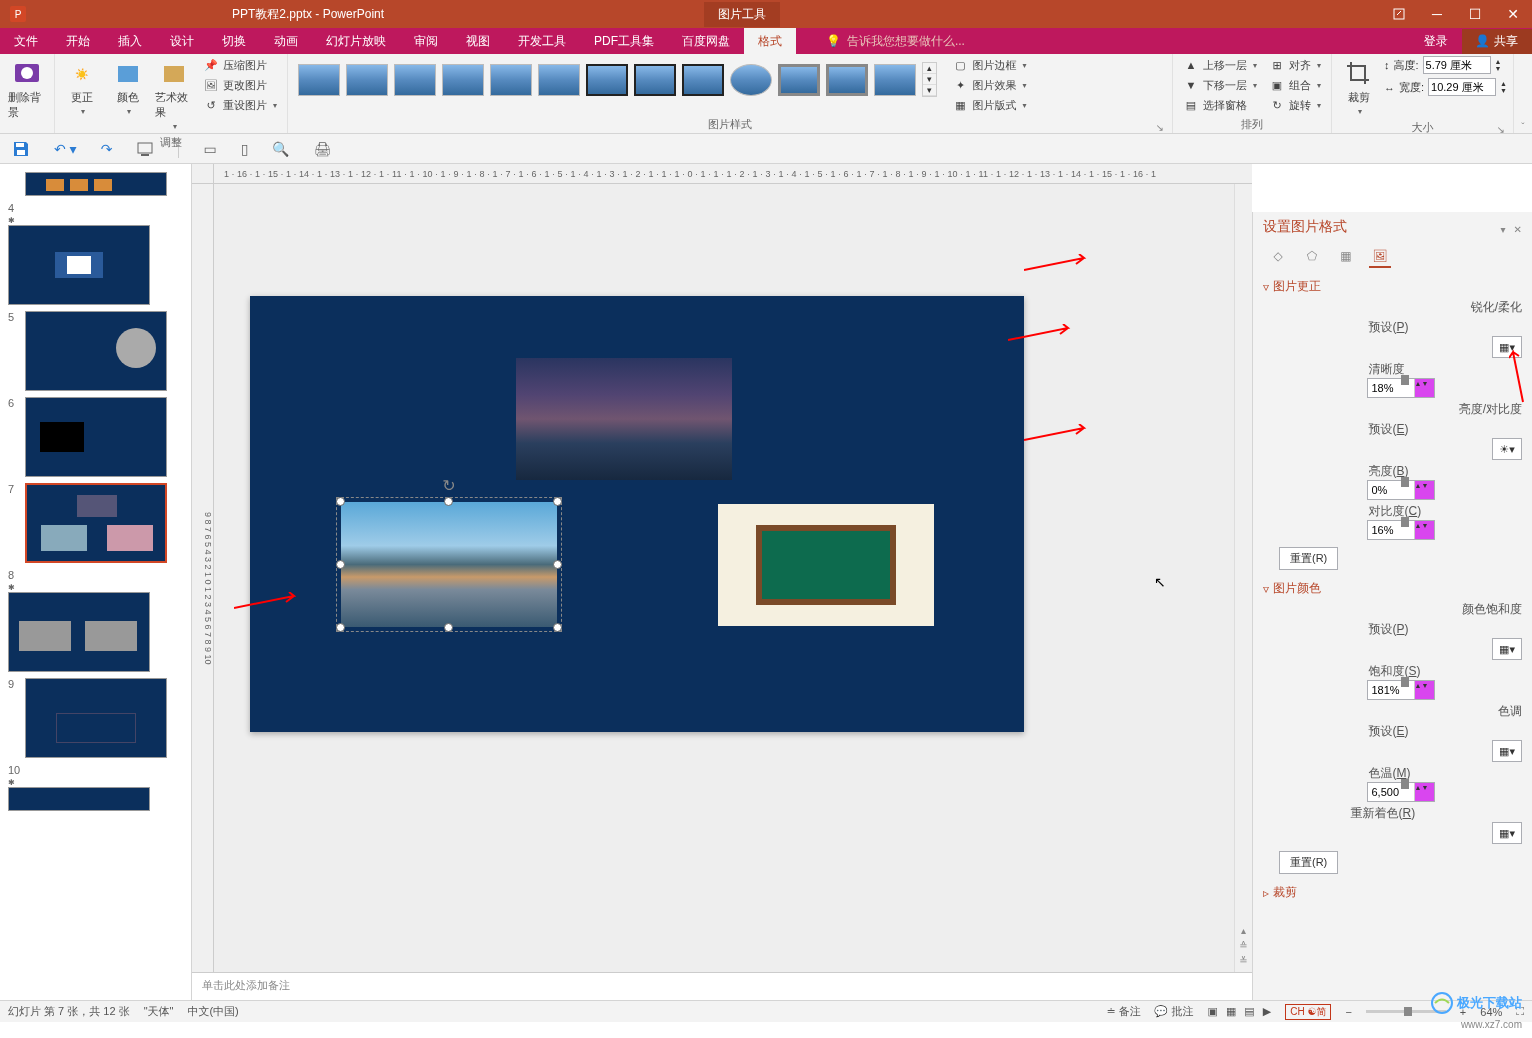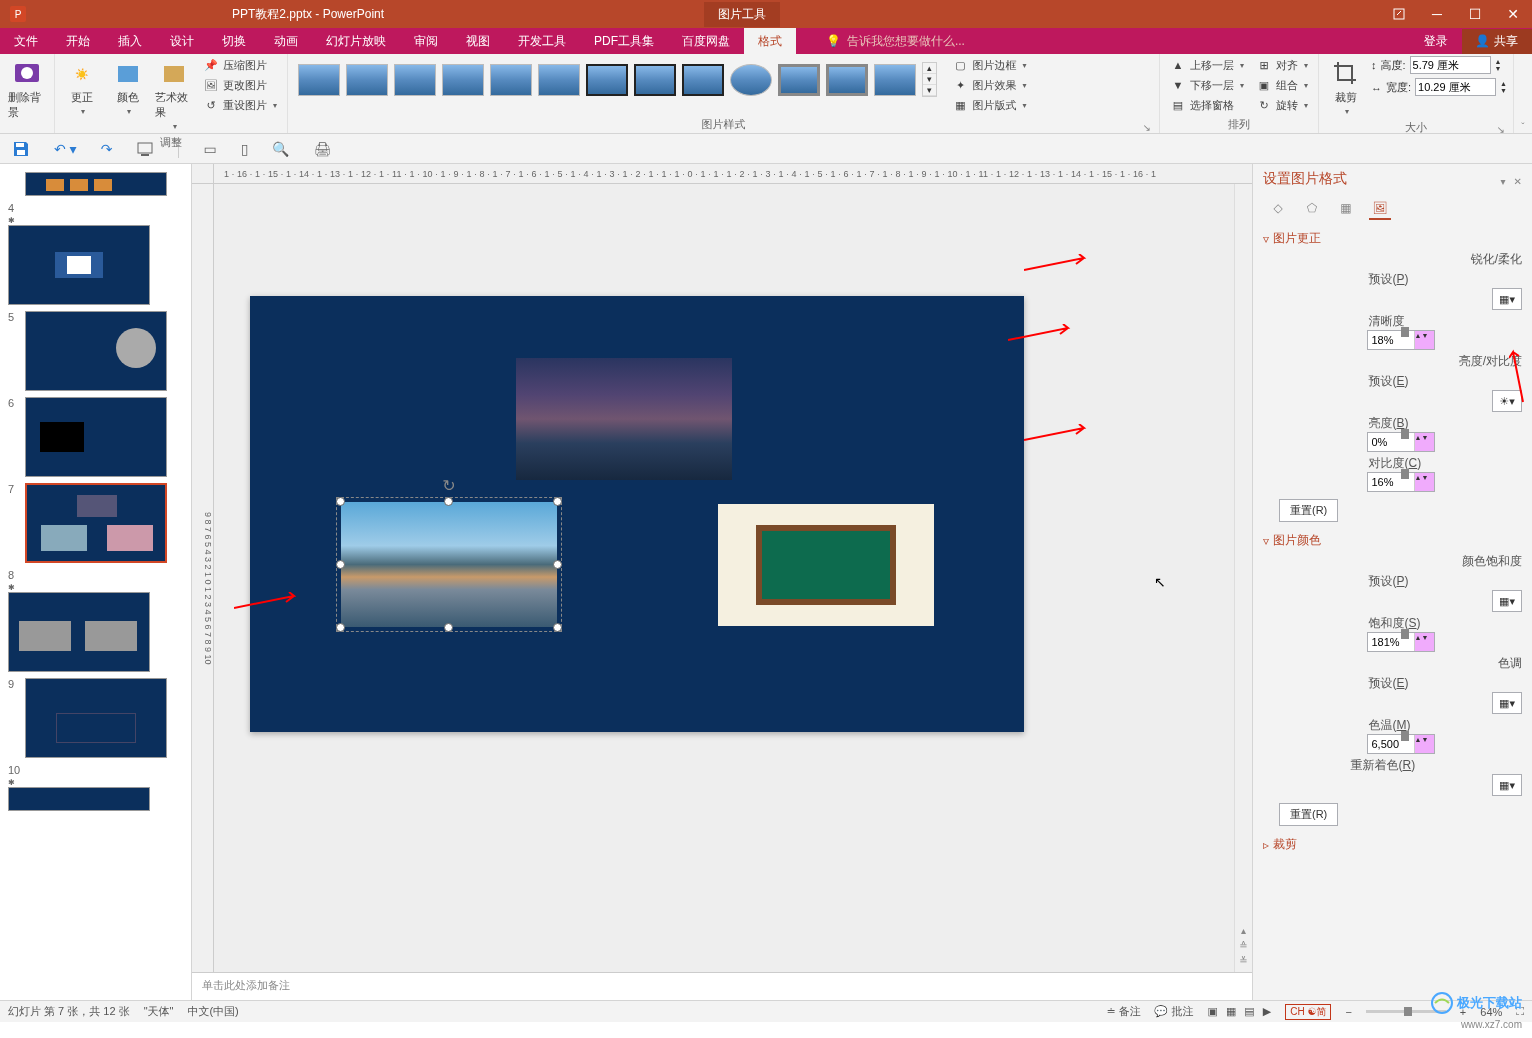--- a/index.html
+++ b/index.html
@@ -40,21 +40,21 @@
 .style-thumb { width: 42px; height: 32px; border: 1px solid #bbb; background: linear-gradient(to bottom, #87b8e8 0%, #568abf 50%, #346a9d 100%); }
 .style-thumb.dark { border: 2px solid #222; }
 .style-thumb.frame { border: 3px solid #888; }
 .style-thumb.oval { border-radius: 50%; }
 .gallery-scroll { display: flex; flex-direction: column; border: 1px solid #ccc; font-size: 9px; }
 .gallery-scroll > div { padding: 0 4px; border-bottom: 1px solid #ddd; }
 
 .size-group { display: flex; gap: 6px; align-items: center; }
 .size-inputs { display: flex; flex-direction: column; gap: 4px; font-size: 11px; }
 .size-row { display: flex; align-items: center; gap: 4px; }
-.size-row input { width: 81px; height: 18px; font-size: 11px; border: 1px solid #abadb3; padding: 0 2px; }
+.size-row input { width: 68px; height: 18px; font-size: 11px; border: 1px solid #abadb3; padding: 0 2px; }
 .spinner { display: flex; flex-direction: column; font-size: 7px; line-height: 7px; }
 
 
 .qat { height: 30px; background: #f3f3f3; border-bottom: 1px solid #d4d4d4; display: flex; align-items: center; padding: 0 12px; gap: 24px; color: #b7472a; font-size: 14px; }
 .qat > span { cursor: pointer; }
 
 
 .main { display: flex; height: 836px; }
 
 
@@ -85,35 +85,35 @@
 .img-lake { width: 100%; height: 100%; background: linear-gradient(to bottom, #5aa8d8 0%, #9fcce8 35%, #4a6b7a 50%, #c89a6a 60%, #7a8a9a 70%, #3a5a72 100%); }
 .img-board { position: absolute; left: 468px; top: 208px; width: 216px; height: 122px; background: #f5f0e0; display: flex; align-items: center; justify-content: center; }
 .board-inner { width: 140px; height: 80px; background: #0d6b4e; border: 6px solid #7a4a28; }
 
 .notes { height: 28px; border-top: 1px solid #ccc; background: #fff; padding: 5px 10px; font-size: 11px; color: #888; }
 
 
 .scroll-col { width: 18px; background: #f0f0f0; border-left: 1px solid #ddd; display: flex; flex-direction: column; align-items: center; justify-content: flex-end; gap: 4px; padding-bottom: 6px; font-size: 10px; color: #888; }
 
 
-.format-pane { width: 280px; background: #f3f3f3; border-left: 1px solid #d4d4d4; padding: 6px 10px; font-size: 12px; overflow-y: auto; }
+.format-pane { width: 280px; background: #f3f3f3; border-left: 1px solid #d4d4d4; padding: 6px 10px; font-size: 12px; overflow-y: auto; margin-top: 48px; }
 .fp-header { display: flex; justify-content: space-between; align-items: center; }
 .fp-title { color: #b7472a; font-size: 14px; margin-bottom: 4px; }
 .fp-tabs { display: flex; gap: 12px; margin: 6px 0 10px 4px; }
 .fp-tab { width: 22px; height: 22px; display: flex; align-items: center; justify-content: center; color: #888; border-bottom: 2px solid transparent; }
 .fp-tab.active { color: #b7472a; border-bottom: 2px solid #b7472a; }
 
 .fp-section-title { color: #b7472a; font-size: 12px; margin: 6px 0 4px 0; display: flex; align-items: center; gap: 4px; }
 .fp-sub { color: #555; margin: 2px 0 2px 10px; font-size: 12px; text-align: right; }
 .fp-row { display: flex; align-items: center; margin: 3px 0 3px 16px; flex-direction: column; }
 .fp-row .label { width: 64px; font-size: 12px; color: #555; }
 .fp-row .u { text-decoration: underline; }
 .fp-slider { flex: 1; height: 4px; background: #d0d0d0; position: relative; margin: 0 6px; }
 .fp-slider .thumb { position: absolute; top: -3px; width: 8px; height: 10px; background: #888; }
-.fp-val { width: 68px; display: flex; border: 1px solid #abadb3; background: #f0abfc; height: 20px; font-size: 11px; }
+.fp-val { width: 68px; display: flex; border: 1px solid #abadb3; background: #d946ef; height: 20px; font-size: 11px; }
 .fp-val input { border: none; width: 46px; padding: 0 4px; font-size: 11px; }
 .fp-val .spin { width: 14px; display: flex; flex-direction: column; font-size: 7px; line-height: 9px; border-left: 1px solid #ccc; text-align: center; }
 .fp-preset-btn { margin-left: auto; width: 30px; height: 22px; border: 1px solid #abadb3; background: #fff; display: flex; align-items: center; justify-content: center; font-size: 11px; }
 .fp-reset-btn { margin: 4px 0 4px 16px; padding: 3px 10px; border: 1px solid #abadb3; background: #fff; font-size: 11px; display: inline-block; }
 
 
 .statusbar { height: 22px; background: #f3f3f3; border-top: 1px solid #d4d4d4; display: flex; align-items: center; font-size: 11px; color: #555; padding: 0 8px; gap: 14px; }
 .statusbar .spacer { flex: 1; }
 .view-btns { display: flex; gap: 8px; align-items: center; }
 .ime-badge { border: 1px solid #c23619; color: #c23619; padding: 0 4px; font-size: 10px; }

